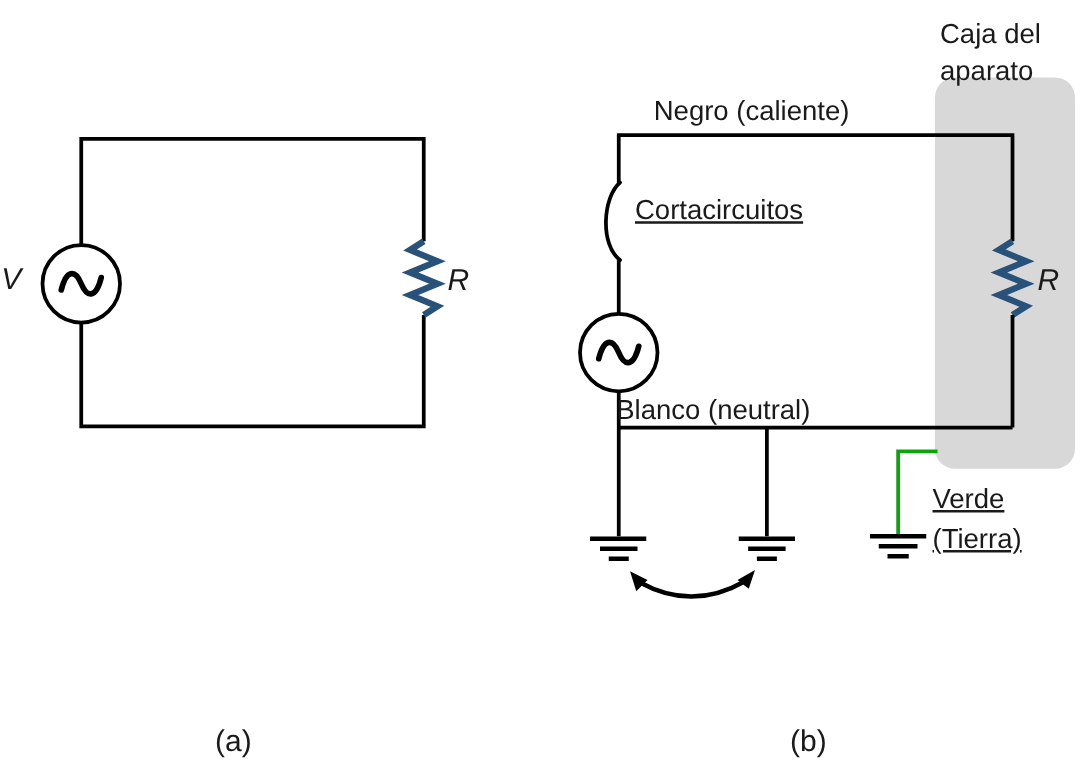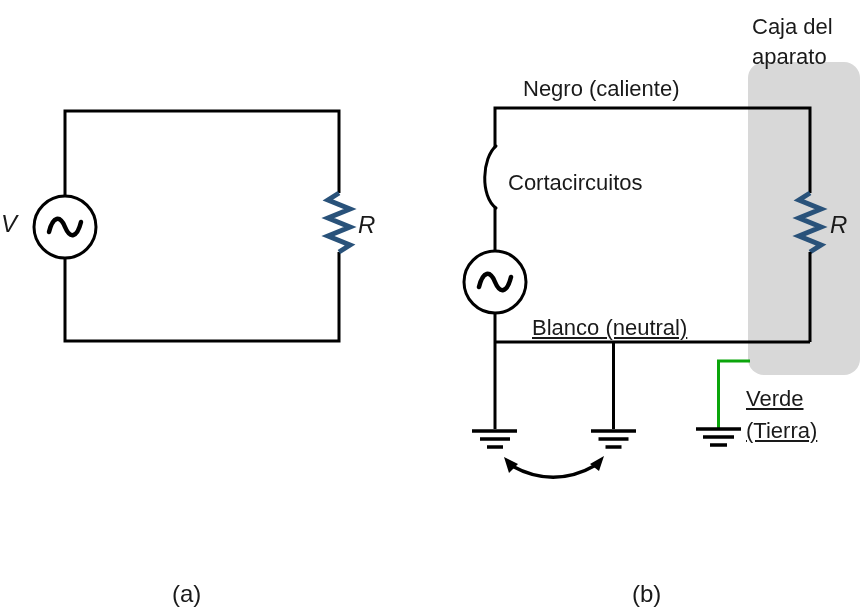--- a/index.html
+++ b/index.html
@@ -85,19 +85,19 @@
     <polygon points="604,456 590,464 599,471" style="fill:var(--wire);"></polygon>
   </svg>
 
   <div class="sym" style="left:1px;top:210px;">V</div>
   <div class="sym" style="left:358px;top:211px;">R</div>
   <div class="caption" style="left:172px;top:580px;">(a)</div>
 
   <div class="lbl" style="left:752px;top:1px;margin-top:11px;">Caja del
 aparato</div>
   <div class="lbl" style="left:523px;top:74px;">Negro (caliente)</div>
-  <div class="lbl" style="left:508px;top:168px;">Cortacircuitos</div>
-  <div class="lbl" style="left:532px;top:313px;text-decoration:underline;">Blanco (neutral)</div>
+  <div class="lbl" style="left:508px;top:153px;text-decoration:underline;">Cortacircuitos</div>
+  <div class="lbl" style="left:493px;top:313px;">Blanco (neutral)</div>
   <div class="lbl verde" style="left:746px;top:383px;text-decoration:underline;">Verde
 (Tierra)</div>
   <div class="sym" style="left:830px;top:211px;">R</div>
   <div class="caption" style="left:632px;top:580px;">(b)</div>
 </div>
 
 </body></html>

